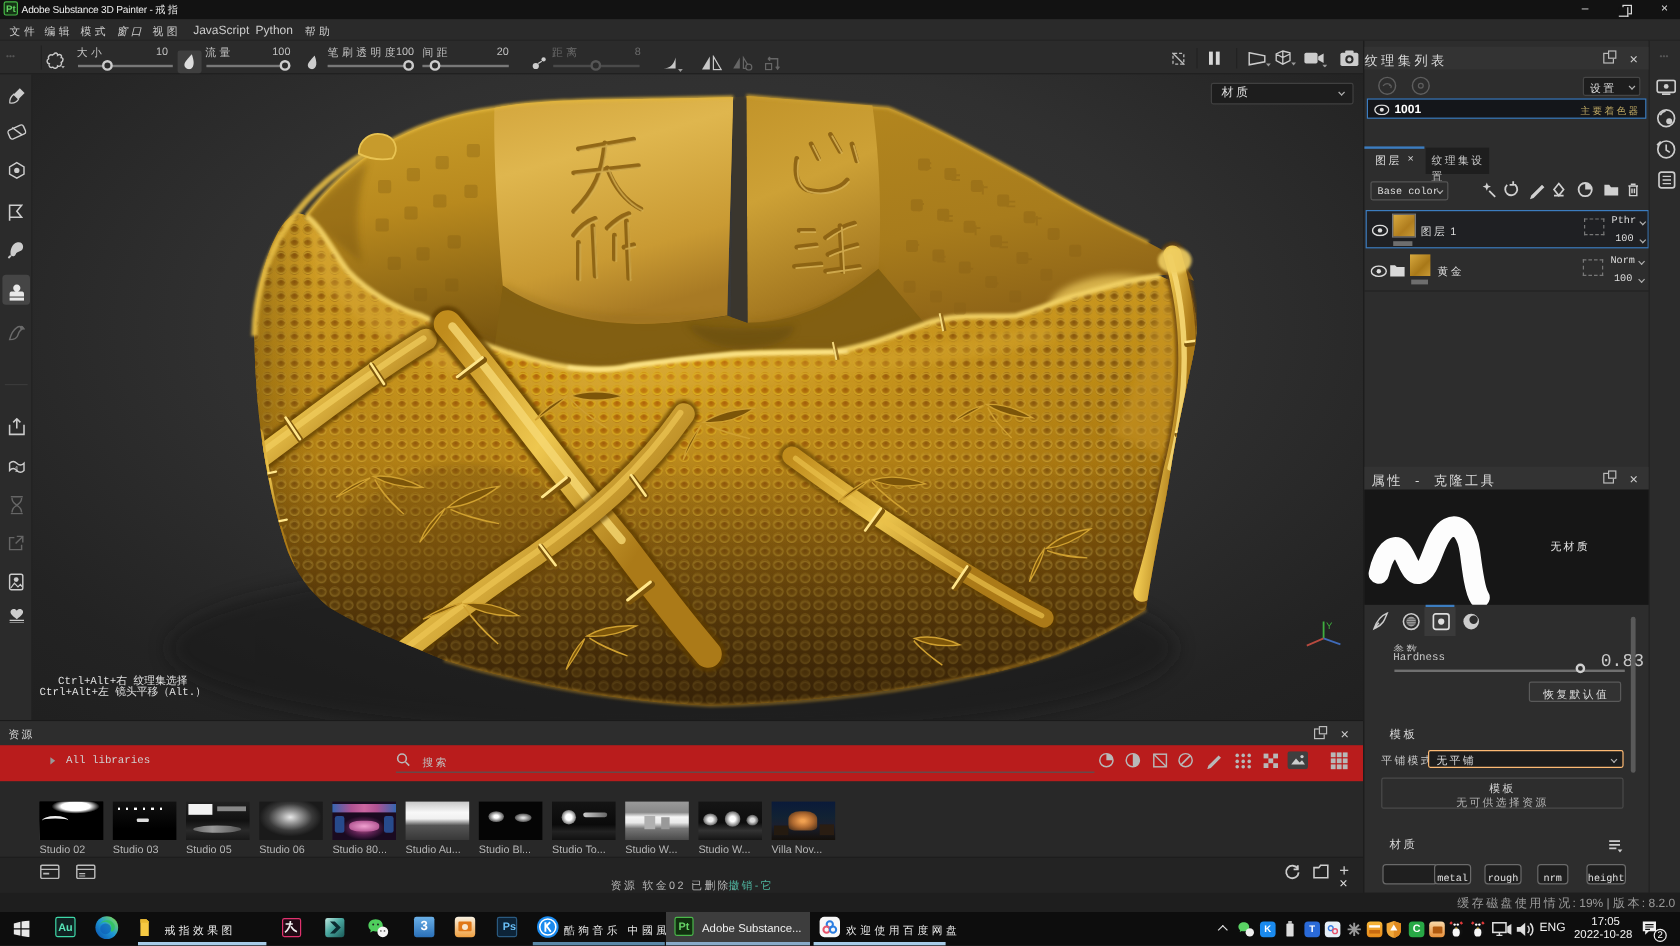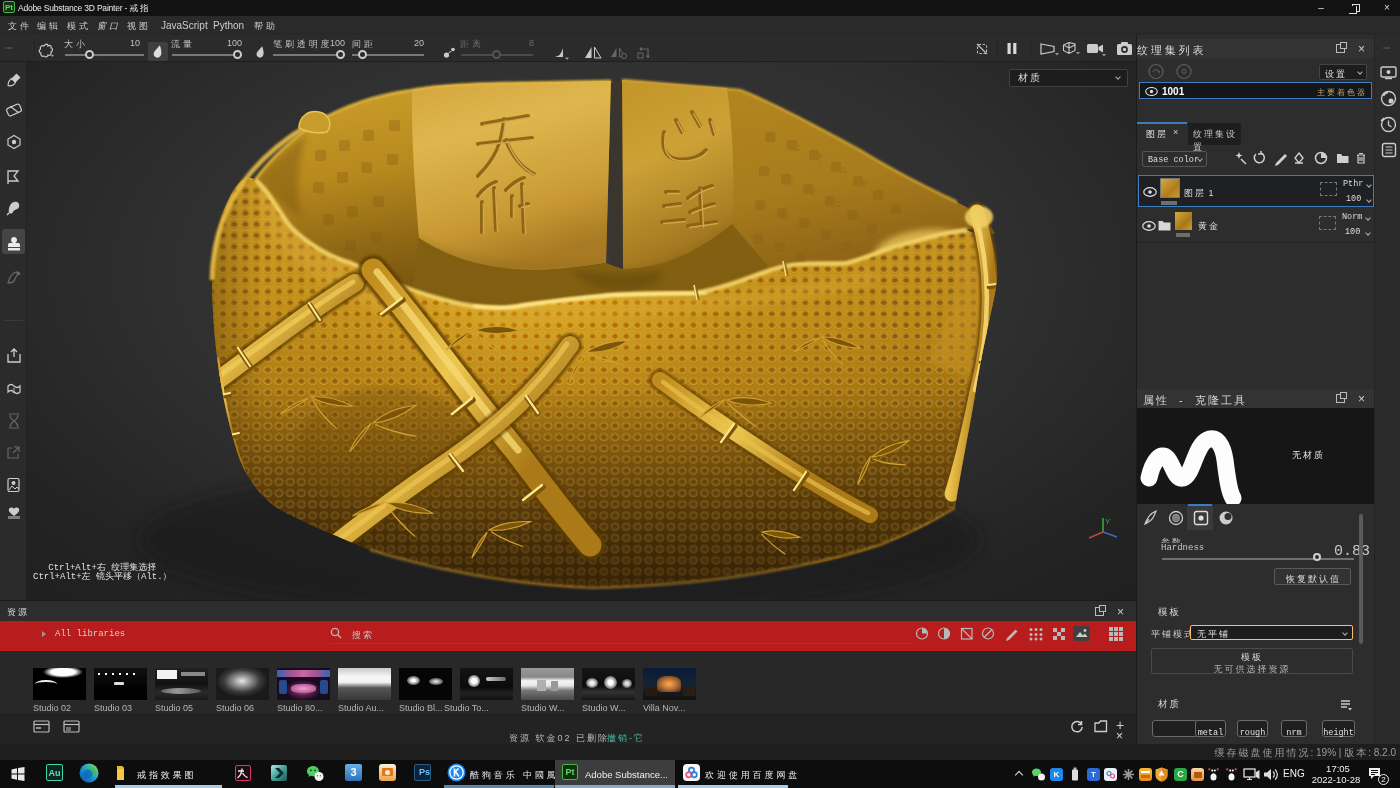--- a/index.html
+++ b/index.html
@@ -650,21 +650,21 @@
         <div class="abs" style="left:2px;top:20px;width:12px;height:8px;background:#241a10;"></div>
         <div class="abs" style="left:40px;top:19px;width:12px;height:9px;background:#2a1d12;"></div>
       </div>
     <span class="tlab" style="left:33px;">Studio 02</span>
     <span class="tlab" style="left:94px;">Studio 03</span>
     <span class="tlab" style="left:155px;">Studio 05</span>
     <span class="tlab" style="left:216px;">Studio 06</span>
     <span class="tlab" style="left:277px;">Studio 80...</span>
     <span class="tlab" style="left:338px;">Studio Au...</span>
     <span class="tlab" style="left:399px;">Studio Bl...</span>
-    <span class="tlab" style="left:444px;">Studio To...</span>
+    <span class="tlab" style="left:460px;">Studio To...</span>
     <span class="tlab" style="left:521px;">Studio W...</span>
     <span class="tlab" style="left:582px;">Studio W...</span>
     <span class="tlab" style="left:643px;">Villa Nov...</span>
   </div>
   <div class="abs" id="assets-bottom">
     <svg class="abs" style="left:33px;top:5px;" width="17" height="13" viewBox="0 0 17 13">
         <rect x="1" y="1" width="15" height="11" rx="1" fill="none" stroke="#bbb" stroke-width="1.2"></rect>
         <path d="M1 4.5 h15" stroke="#bbb" stroke-width="1.2"></path>
         <path d="M3 8 h5" stroke="#bbb" stroke-width="1.5"></path>
       </svg>

